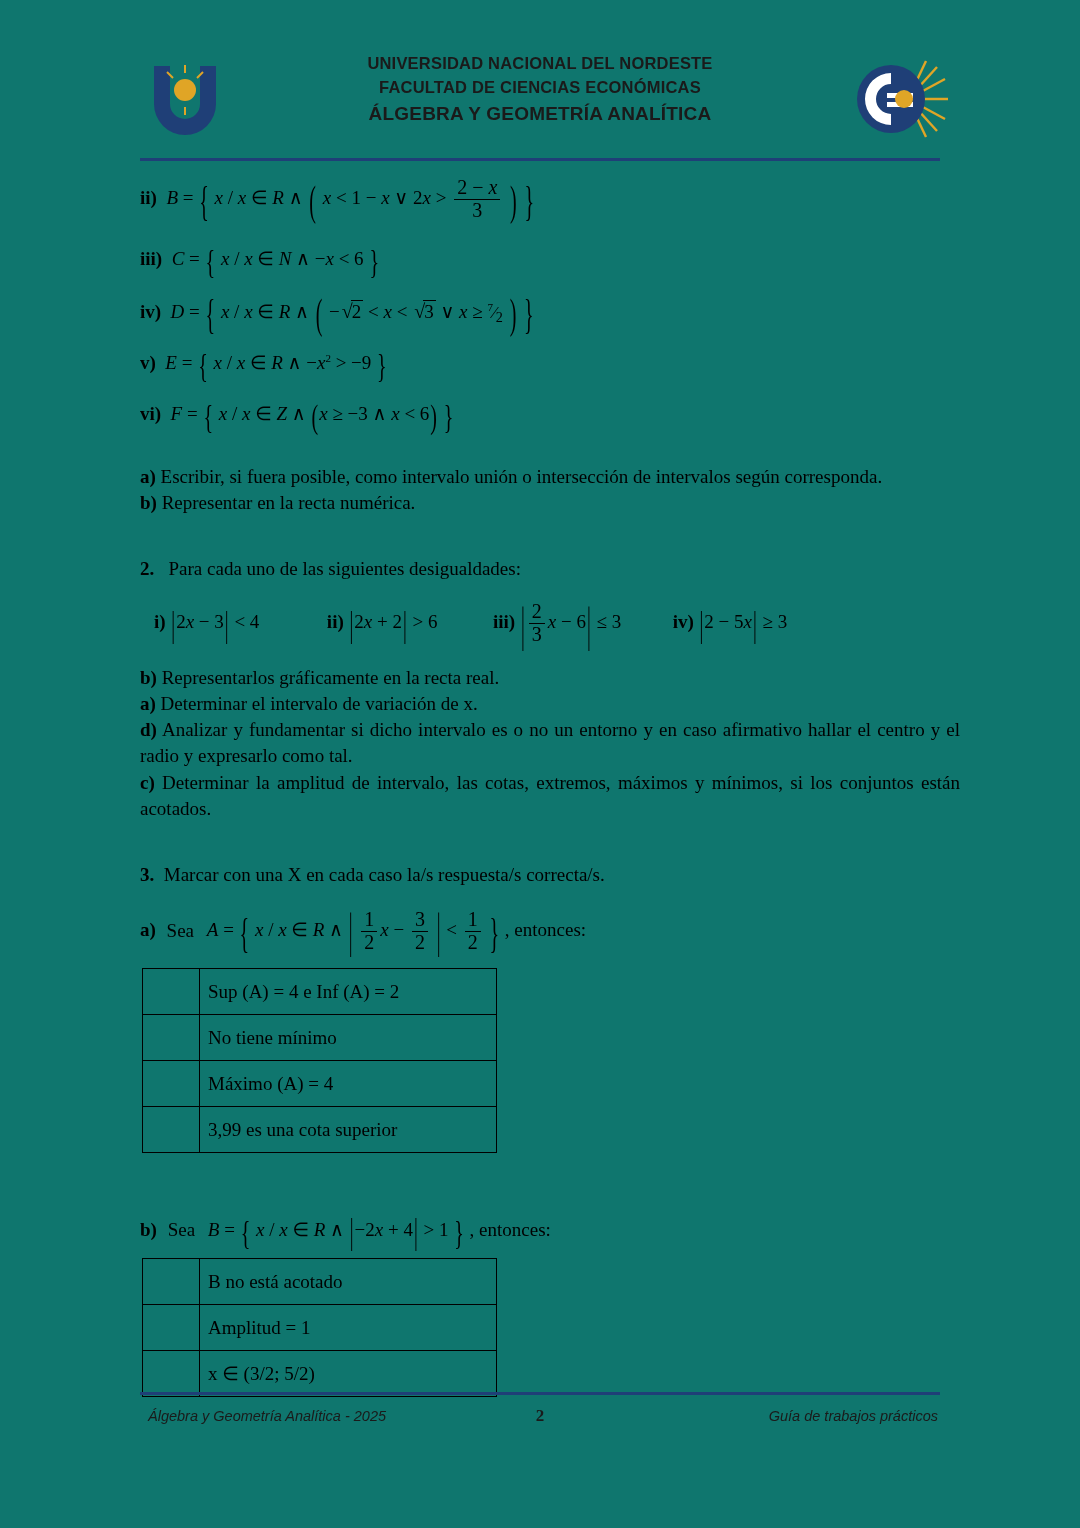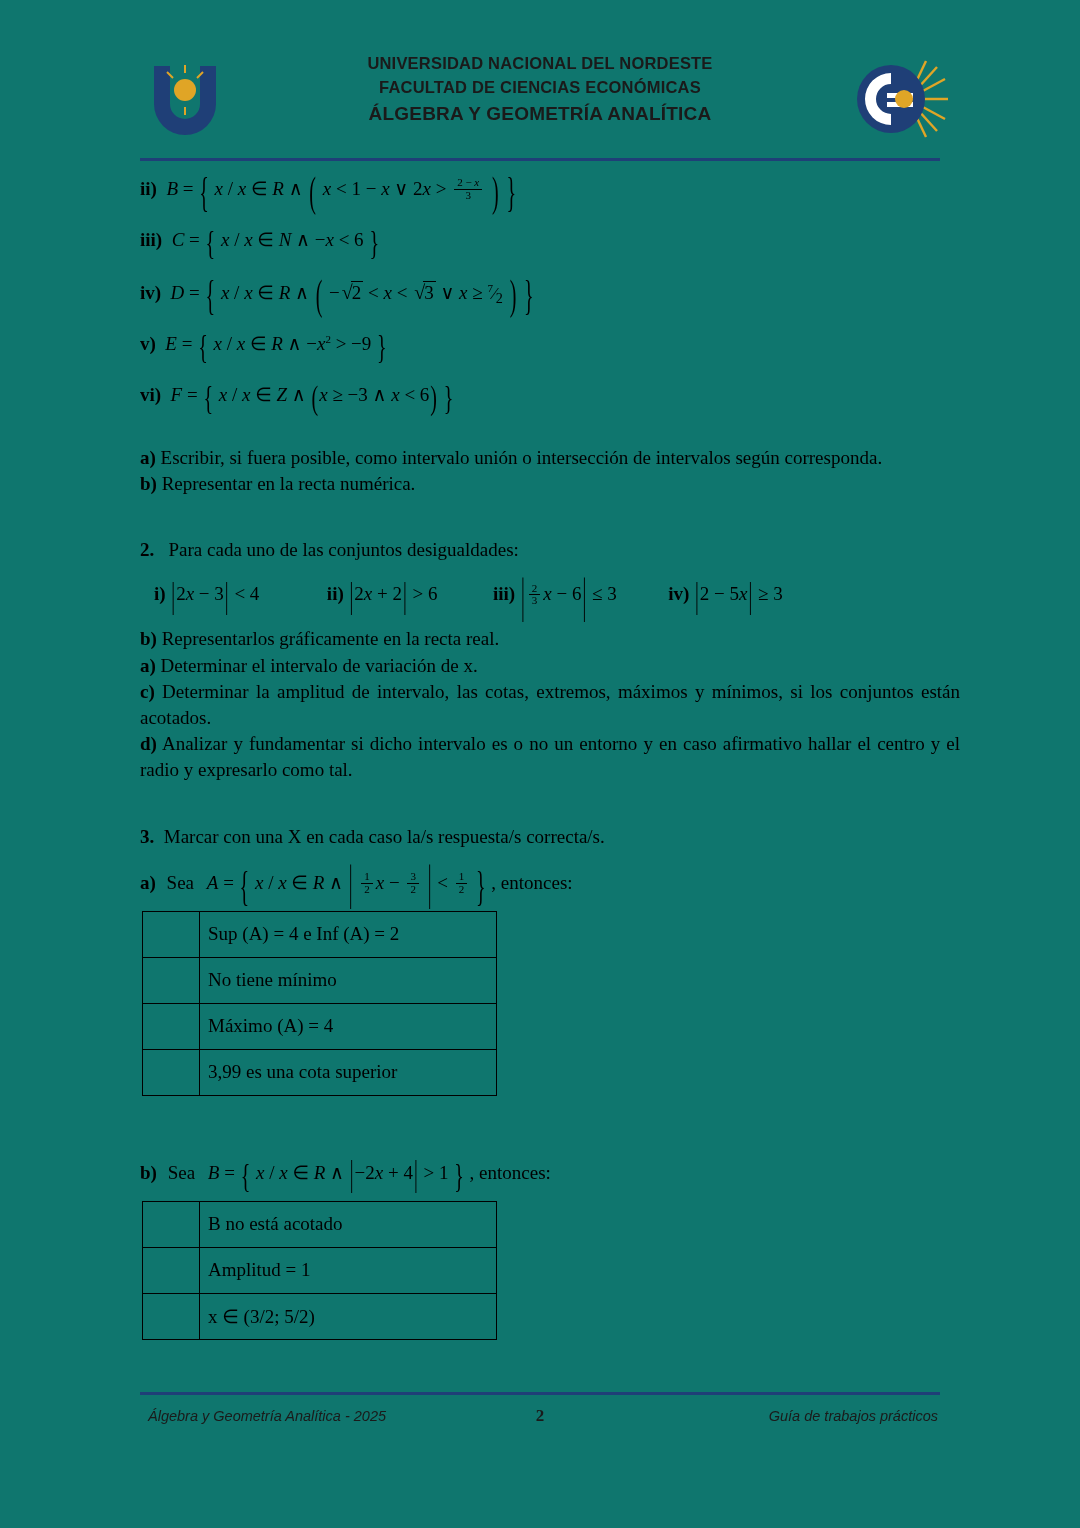--- a/index.html
+++ b/index.html
@@ -125,21 +125,21 @@
     transform-origin: center;
     font-size: 19px;
     margin: 0 1px;
     vertical-align: middle;
   }
 
   .frac {
     display: inline-block;
     vertical-align: middle;
     text-align: center;
-    font-size: 11px;
+    font-size: 20px;
     line-height: 1.08;
     margin: 0 3px;
     position: relative;
     top: -1px;
   }
   .frac .num { display: block; padding: 0 3px; }
   .frac .den { display: block; padding: 0 3px; border-top: 1px solid #000; }
 
   .sfrac { font-size: 17px; }
   .sfrac .sl { font-size: 17px; }
@@ -328,21 +328,21 @@
     </p>
     <p class="para">
       <span class="lbl">b)</span>
       <span>Representar en la recta numérica.</span>
     </p>
 
     <div class="block-gap-l"></div>
 
     <p class="para">
       <span class="item-num">2.</span>
-      &nbsp;&nbsp;<span>Para cada uno de las conjuntos desigualdades:</span>
+      &nbsp;&nbsp;<span>Para cada uno de las siguientes desigualdades:</span>
     </p>
 
     <p class="ineq-row">
       <span class="lbl">i)</span>
       <span class="bar">|</span>2<span class="it">x</span> − 3<span class="bar">|</span> &lt; 4
       <span class="sp1"></span>
       <span class="lbl">ii)</span>
       <span class="bar">|</span>2<span class="it">x</span> + 2<span class="bar">|</span> &gt; 6
       <span class="sp2"></span>
       <span class="lbl">iii)</span>
@@ -354,26 +354,26 @@
 
     <p class="para">
       <span class="lbl">b)</span>
       <span>Representarlos gráficamente en la recta real.</span>
     </p>
     <p class="para">
       <span class="lbl">a)</span>
       <span>Determinar el intervalo de variación de x.</span>
     </p>
     <p class="para para-j">
+      <span class="lbl">d)</span>
+      <span>Analizar y fundamentar si dicho intervalo es o no un entorno y en caso afirmativo hallar el centro y el radio y expresarlo como tal.</span>
+    </p>
+    <p class="para para-j">
       <span class="lbl">c)</span>
       <span>Determinar la amplitud de intervalo, las cotas, extremos, máximos y mínimos, si los conjuntos están acotados.</span>
-    </p>
-    <p class="para para-j">
-      <span class="lbl">d)</span>
-      <span>Analizar y fundamentar si dicho intervalo es o no un entorno y en caso afirmativo hallar el centro y el radio y expresarlo como tal.</span>
     </p>
 
     <div class="block-gap-l"></div>
 
     <p class="para">
       <span class="item-num">3.</span>
       &nbsp;<span>Marcar con una X en cada caso la/s respuesta/s correcta/s.</span>
     </p>
 
     <p class="math-line" style="margin-top:22px;margin-bottom:6px;">

